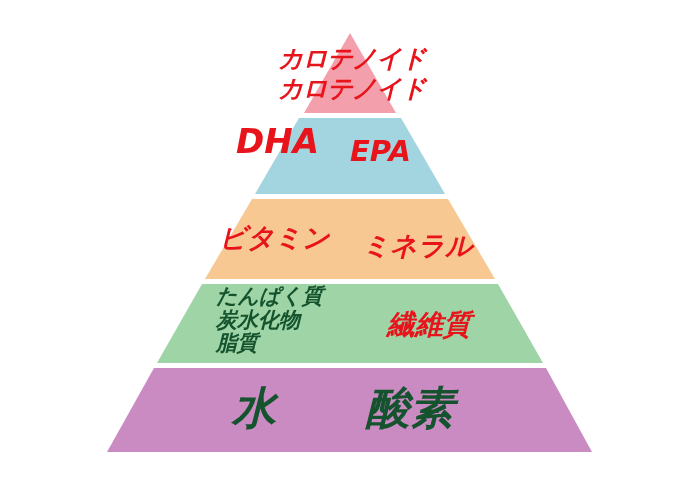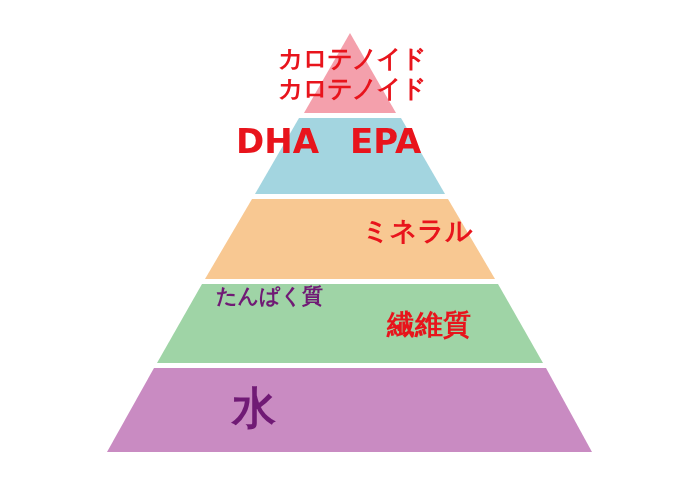--- a/index.html
+++ b/index.html
@@ -5,28 +5,29 @@
     html, body { margin: 0; padding: 0; background: #ffffff; }
     body { width: 700px; height: 490px; position: relative; overflow: hidden; }
     .stage { position: absolute; left: 0; top: 0; width: 700px; height: 490px; }
     svg.pyramid { position: absolute; left: 0; top: 0; }
     .label {
       position: absolute;
       font-family: "DejaVu Sans", "Liberation Sans", sans-serif;
       font-weight: bold;
       white-space: nowrap;
       line-height: 1;
+      font-style: italic;
     }
     .red { color: #e8141c; }
-    .black { color: #701a75; }
+    .black { color: #14532d; }
     .t1 { left: 278px; top: 44px; font-size: 25px; letter-spacing: -1px; line-height: 30px; }
     .t2a { left: 236px; top: 126px; font-size: 34px; line-height: 30px; letter-spacing: 0px; }
-    .t2b { left: 350px; top: 126px; font-size: 34px; line-height: 30px; letter-spacing: 0px; }
+    .t2b { left: 350px; top: 136px; font-size: 29px; line-height: 30px; letter-spacing: 0px; }
     .t3 { left: 219px; top: 224px; font-size: 27px; letter-spacing: 0px; }
-    .t3b { left: 362px; top: 217px; font-size: 27px; letter-spacing: 0px; }
+    .t3b { left: 362px; top: 232px; font-size: 27px; letter-spacing: 0px; }
     .t4a { left: 216px; top: 285px; font-size: 21px; line-height: 23.5px; }
     .t4b { left: 387px; top: 311px; font-size: 28px; letter-spacing: 0px; }
     .t5a { left: 232px; top: 386px; font-size: 44px; }
     .t5b { left: 366px; top: 386px; font-size: 44px; }
   </style>
 </head>
 <body>
 
 <div class="stage">
   <svg class="pyramid" width="700" height="490" viewBox="0 0 700 490">
@@ -43,21 +44,25 @@
     <div>カロテノイド</div>
   </div>
 
   <div class="label red t2a">
     <div>DHA</div>
   </div>
   <div class="label red t2b">
     <div>EPA</div>
   </div>
 
+  <div class="label red t3">ビタミン</div>
   <div class="label red t3b">ミネラル</div>
 
   <div class="label black t4a">
     <div>たんぱく質</div>
+    <div>炭水化物</div>
+    <div>脂質</div>
   </div>
   <div class="label red t4b">繊維質</div>
 
   <div class="label black t5a">水</div>
+  <div class="label black t5b">酸素</div>
 </div>
 
 </body></html>

